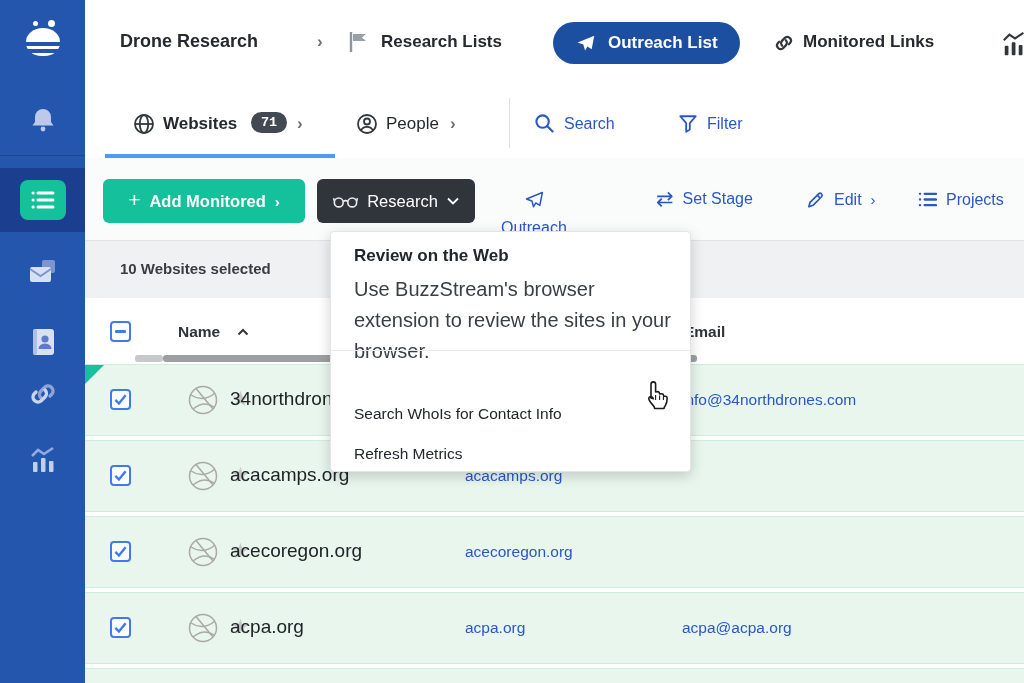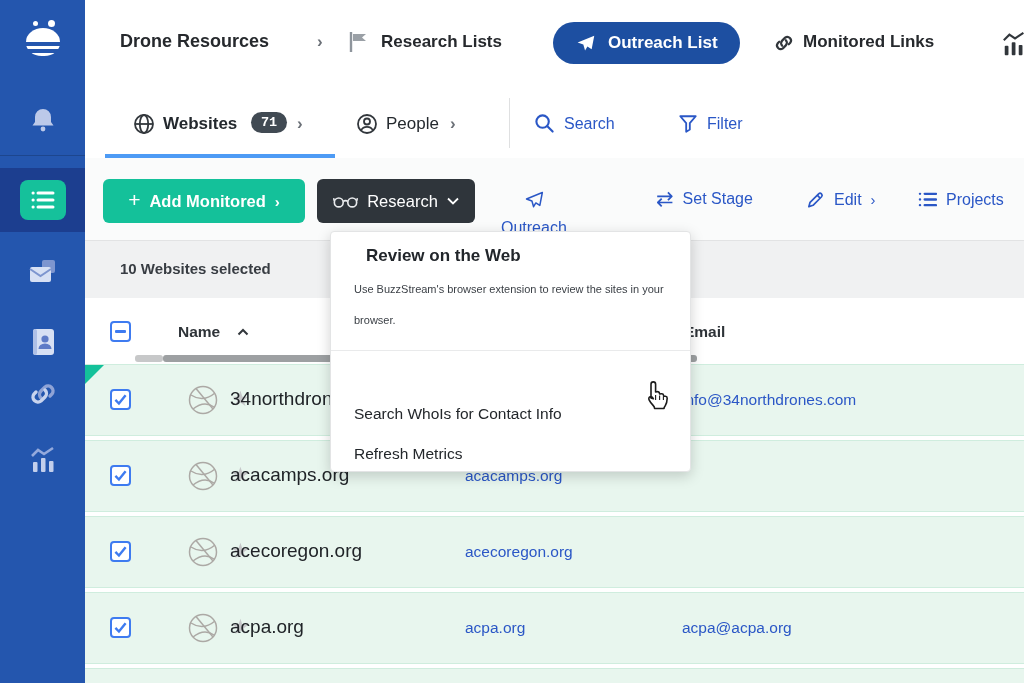--- a/index.html
+++ b/index.html
@@ -38,22 +38,22 @@
   .row{position:absolute;left:85px;width:939px;height:70px;background:#E8F6EE;border-top:1px solid #CFEDDE;border-bottom:1px solid #CFEDDE;}
   .rowlink{color:#2B57C6;font-size:15.5px;text-decoration:none;}
   .rowname{color:#202428;font-size:19px;}
   .star{color:#C6C7C9;font-size:21px;}
   .cb{width:21px;height:21px;border:2px solid #3E7BF0;border-radius:4px;background:#fff;box-sizing:border-box;display:flex;align-items:center;justify-content:center;}
   .corner{width:0;height:0;border-top:19px solid #14C19A;border-right:19px solid transparent;}
   .scrollthumb{height:7px;background:#9DA0A2;border-radius:3px;}
   .scrollthumb.light{background:#C7C8C9;}
   
   .dropdown{left:330px;top:231px;width:361px;height:241px;background:#fff;border:1px solid #E3E4E5;border-radius:4px;box-shadow:0 4px 14px rgba(0,0,0,0.18);z-index:50;box-sizing:border-box;}
-  .dd-title{position:absolute;left:23px;top:14px;font-size:17px;font-weight:bold;color:#22262B;margin-left:12px;}
-  .dd-desc{position:absolute;left:23px;top:42px;width:320px;font-size:11px;line-height:31px;color:#3A3F45;}
+  .dd-title{position:absolute;left:23px;top:14px;font-size:17px;font-weight:bold;color:#22262B;}
+  .dd-desc{position:absolute;left:23px;top:42px;width:320px;font-size:20px;line-height:31px;color:#3A3F45;}
   .dd-sep{position:absolute;left:0;top:118px;width:100%;height:1px;background:#E9EAEB;}
   .dd-item{position:absolute;left:0;width:100%;height:40px;display:flex;align-items:center;padding-left:23px;box-sizing:border-box;font-size:15.5px;color:#23272B;}
   .dd-item.hover{background:#F4F5F6;}
   .cursor{z-index:60;}
 </style>
 </head>
 <body>
 
 <div class="screen">
 
@@ -113,21 +113,21 @@
       <svg width="32" height="30" viewBox="0 0 32 30">
         <rect x="6" y="17" width="4.5" height="10" rx="1" fill="#C3CFEC"></rect>
         <rect x="14" y="13" width="4.5" height="14" rx="1" fill="#C3CFEC"></rect>
         <rect x="22" y="16" width="4.5" height="11" rx="1" fill="#C3CFEC"></rect>
         <path d="M5 11 l6-6 6 4 9-6" stroke="#94A9DC" stroke-width="2.6" fill="none"></path>
       </svg>
     </div>
   </div>
 
   <div class="abs topnav">
-    <div class="abs navtxt" style="left:35px;top:31px;">Drone Resources</div>
+    <div class="abs navtxt" style="left:35px;top:31px;">Drone Research</div>
     <div class="abs chev" style="left:232px;top:32px;">›</div>
     <svg class="abs" style="left:262px;top:30px;" width="22" height="24" viewBox="0 0 22 24">
       <line x1="4" y1="2" x2="4" y2="22" stroke="#8E959C" stroke-width="2.4"></line>
       <path d="M6 4 h13 l-4 3.5 4 3.5 H6 Z" fill="#9AA0A6"></path>
     </svg>
     <div class="abs navtxt" style="left:296px;top:32px;font-size:17px;">Research Lists</div>
     <div class="abs pill" style="left:468px;top:22px;">
       <svg width="21" height="21" viewBox="0 0 24 24">
         <path d="M22 3 L3 10.8 L9.5 13.2 L11.5 20 L14.2 15.5 L19 18.5 Z" fill="#fff"></path>
       </svg>

